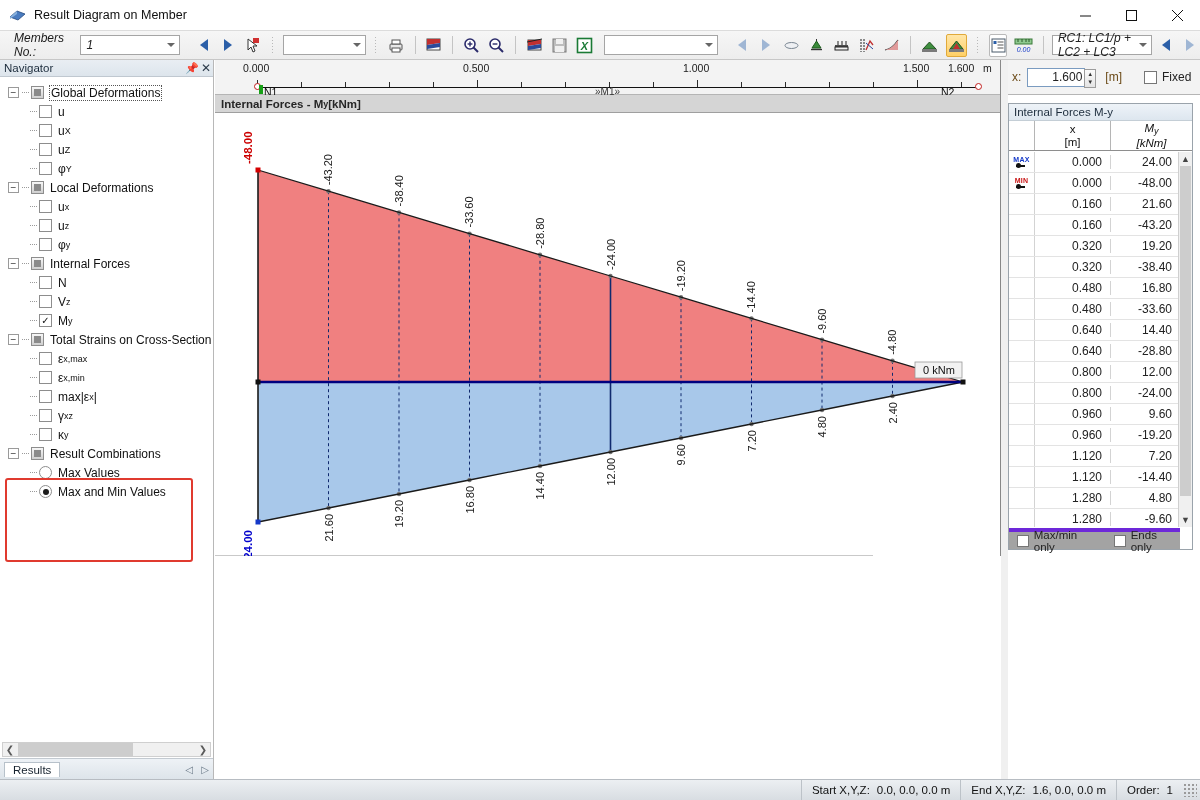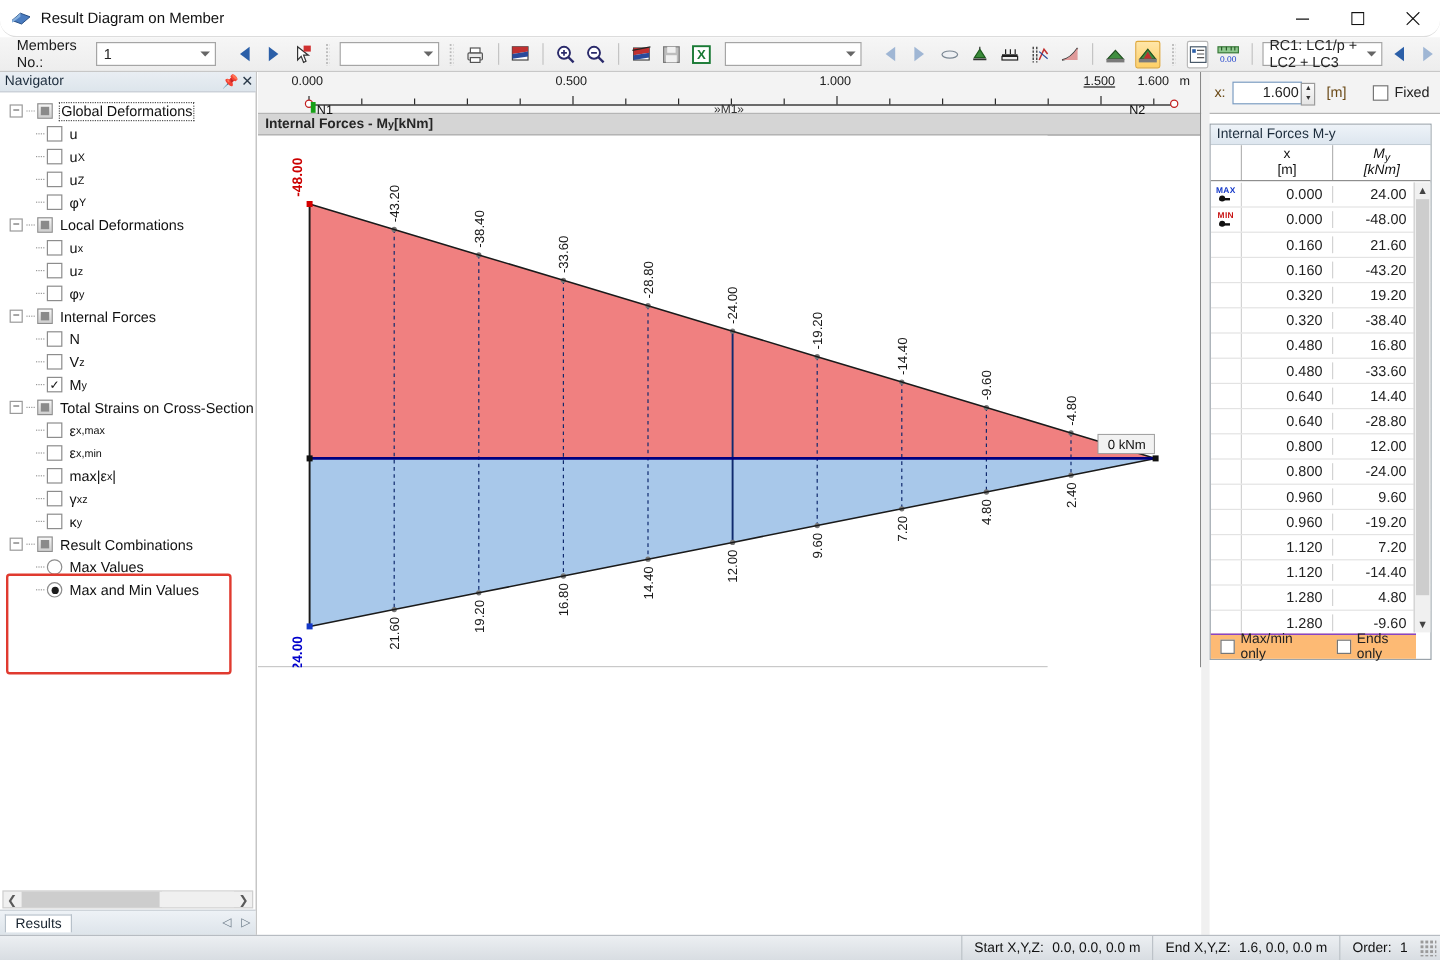--- a/index.html
+++ b/index.html
@@ -11,33 +11,33 @@
     font-size: 12px;
     color: #222;
     background: #ffffff;
   }
   #app { position: relative; width: 1200px; height: 800px; }
 
   
   .titlebar {
     position: absolute; left: 0; top: 0; width: 1200px; height: 31px;
     background: #ffffff; border-bottom: 1px solid #dcdcdc;
-    display: flex; align-items: center; border-radius: 14px;
+    display: flex; align-items: center;
   }
   .titlebar .app-icon { margin-left: 9px; margin-right: 8px; width: 17px; height: 17px; }
   .titlebar .title-text { font-size: 12.5px; color: #101010; }
   .win-buttons { position: absolute; right: 0; top: 0; height: 31px; display: flex; }
   .win-btn { width: 46px; height: 31px; display:flex; align-items:center; justify-content:center; }
 
   
   .toolbar {
     position: absolute; left:0; top: 31px; width: 1200px; height: 29px;
     background: linear-gradient(to bottom,#f6f6f6,#ededed);
     border-bottom: 1px solid #c7c7c7;
-    display: flex; align-items: center; gap: 4px;
+    display: flex; align-items: center; gap: 4px; font-style: italic;
   }
   .tb-label { font-size: 12px; color: #1a1a1a; margin-left: 14px; margin-right: 7px; }
   .combo {
     height: 20px; background: #fff; border: 1px solid #a5a5a5;
     display: flex; align-items: center; position: relative;
     font-size: 12px; padding-left: 5px;
   }
   .combo .arrow {
     position: absolute; right: 0; top: 0; width: 16px; height: 18px;
     display:flex; align-items:center; justify-content:center;
@@ -193,22 +193,22 @@
   .tag { font-size:7px; font-weight:bold; line-height:6px; letter-spacing:0.3px;}
   .tag.max { color:#1438c8; }
   .tag.min { color:#c81414; }
   .tagarrow { width:11px; height:4px; position:relative; margin-top:1px; }
   .tagarrow::before { content:""; position:absolute; left:0; top:1px; width:9px; height:2px; background:#111; }
   .tagarrow::after { content:""; position:absolute; left:0; top:-1px; width:5px; height:5px; border-radius:50%; background:#111; }
   .rt-scroll { position:absolute; right:0; top:48px; bottom:22px; width:14px; background:#f0f0f0; border-left:1px solid #cfcfcf; }
   .rt-scroll .ar { height:14px; display:flex; align-items:center; justify-content:center; font-size:9px; color:#444; }
   .rt-scroll .thumb { position:absolute; left:1px; right:1px; top:14px; height:330px; background:#cdcdcd; }
   .rt-footer {
-    position:absolute; left:0; right:12px; bottom:0; height:21px; background:#fdba74;
-    border-top:1px solid #6d28d9; display:flex; align-items:center; font-size:11.5px;
+    position:absolute; left:0; right:12px; bottom:0; height:21px; background:#a3a3a3;
+    border-top:4px solid #6d28d9; display:flex; align-items:center; font-size:11.5px;
   }
   .rt-footer .opt { display:flex; align-items:center; margin-left:8px; }
   .rt-footer .cb { width:12px; height:12px; border:1px solid #767676; background:#fff; margin-right:5px; }
 
   
   .statusbar {
     position:absolute; left:0; bottom:0; width:1200px; height:21px;
     background: linear-gradient(to bottom,#eceff2,#d8dde2);
     border-top:1px solid #b7bcc2; display:flex; align-items:center; font-size:11.5px; color:#111;
   }
@@ -587,21 +587,21 @@
     <span class="spacer"></span>
     <span class="ar">◁</span>
     <span class="ar">▷</span>
   </div>
 </div>
 
 <div class="ruler">
   <span class="ticklabel" style="left:28px;">0.000</span>
   <span class="ticklabel" style="left:248px;">0.500</span>
   <span class="ticklabel" style="left:468px;">1.000</span>
-  <span class="ticklabel" style="left:688px;text-decoration:underline;">1.500</span>
+  <span class="ticklabel" style="left:688px;">1.500</span>
   <span class="ticklabel" style="left:733px;">1.600</span>
   <span class="ticklabel" style="left:768px;">m</span>
   <div class="axis"></div>
   <svg style="position:absolute;left:0;top:0;width:786px;height:35px;">
     <g stroke="#2b2b2b" stroke-width="1">
       <line x1="42.5" y1="20" x2="42.5" y2="27"></line>
       <line x1="86.5" y1="22" x2="86.5" y2="27"></line>
       <line x1="130.5" y1="22" x2="130.5" y2="27"></line>
       <line x1="174.5" y1="22" x2="174.5" y2="27"></line>
       <line x1="218.5" y1="22" x2="218.5" y2="27"></line>

